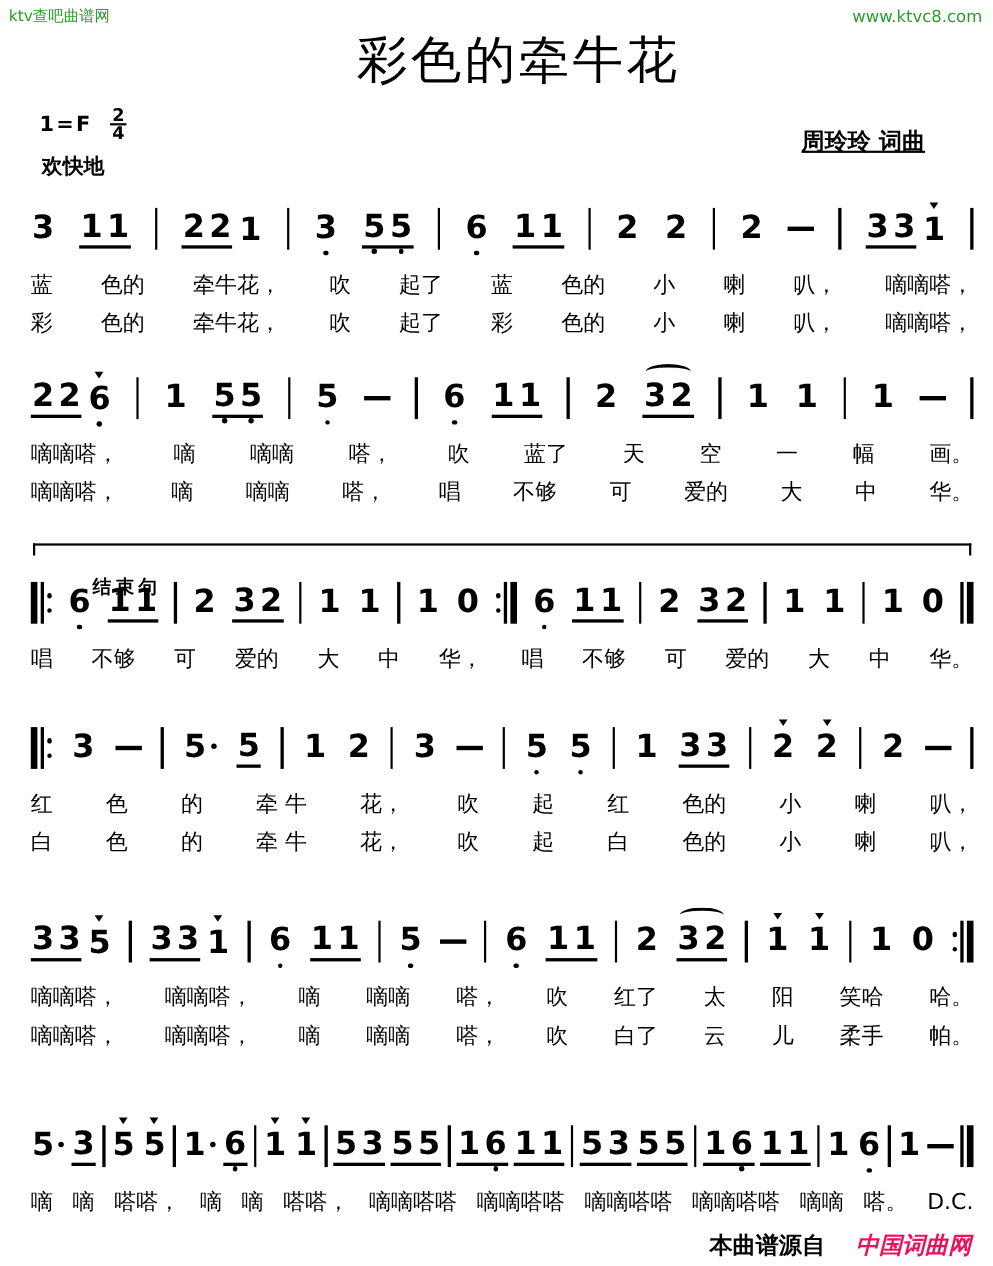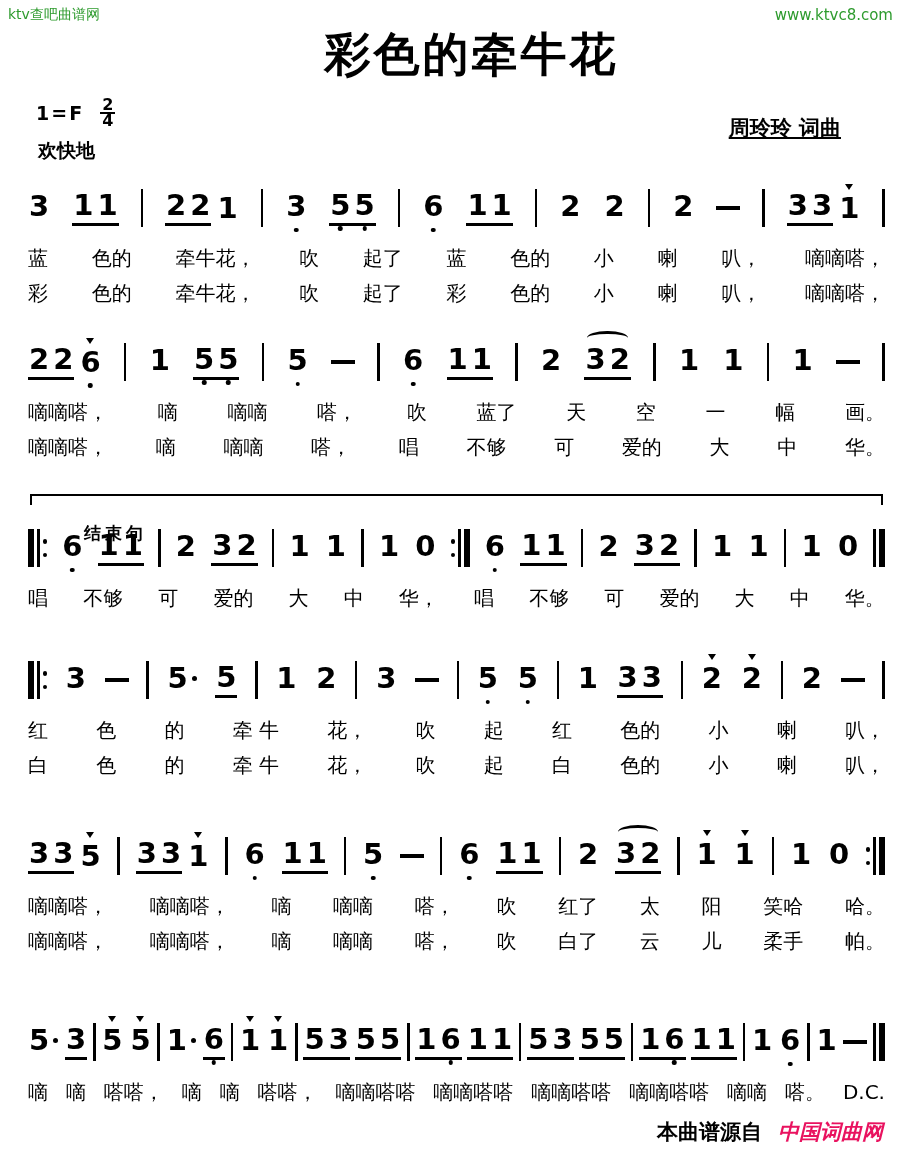--- a/index.html
+++ b/index.html
@@ -1,21 +1,21 @@
 <!DOCTYPE html>
 <html><head>
 <meta charset="utf-8">
 <style>
   html,body{margin:0;padding:0;background:#fff;}
   .page{position:relative;width:903px;height:1151px;background:var(--paper,#fff);overflow:hidden;
         font-family:"DejaVu Sans",sans-serif;color:#000;}
   
   .site-left{position:absolute;left:8px;top:6px;font-size:14px;color:var(--green);}
   .site-right{position:absolute;right:10px;top:6px;font-size:15px;color:var(--green);text-align:center;}
-  .title{position:absolute;left:0;right:0;top:24px;text-align:center;font-size:46px;font-weight:bold;letter-spacing:3px;padding-left:40px;}
+  .title{position:absolute;left:0;right:0;top:24px;text-align:center;font-size:46px;font-weight:normal;letter-spacing:3px;padding-left:40px;}
   .keyrow{position:absolute;left:36px;top:98px;font-size:19px;font-weight:bold;display:flex;align-items:center;text-align:center;}
   .keysig{letter-spacing:2px;}
   .meter{display:inline-flex;flex-direction:column;align-items:center;margin-left:16px;font-size:16px;line-height:0.9;font-weight:bold;}
   .meter .m-top{border-bottom:2px solid #000;padding:0 2px;}
   .credit{position:absolute;right:62px;top:114px;font-size:21px;font-weight:bold;text-decoration:underline;}
   .tempo{position:absolute;left:38px;top:138px;font-size:19px;font-weight:bold;}
   
   .line{position:absolute;left:28px;right:18px;}
   .note-row{display:flex;justify-content:space-between;align-items:center;height:60px;
             font-weight:bold;font-size:29px;line-height:1;}
@@ -36,21 +36,21 @@
   .bar.thick{width:6px;}
   .rdots{display:flex;flex-direction:column;justify-content:center;gap:9px;height:38px;}
   .rdot{width:4.5px;height:4.5px;border-radius:50%;background:#000;}
   .dash{width:24px;height:4.5px;background:#000;}
   
   .bracket{position:relative;height:24px;}
   .bracket-line{position:absolute;top:0;left:2px;right:2px;height:9px;
                 border-top:2.5px solid #000;border-left:2.5px solid #000;border-right:2.5px solid #000;}
   .bracket-label{position:absolute;left:56px;top:4px;font-size:17px;font-weight:bold;letter-spacing:4px;margin-top:24px;}
   
-  .footer{position:absolute;right:20px;top:1118px;display:flex;gap:16px;font-size:21px;font-weight:bold;}
+  .footer{position:absolute;right:20px;top:1118px;display:flex;gap:28px;font-size:21px;font-weight:bold;}
   .footer .src-site{color:var(--pink);font-style:italic;}
 </style>
 </head>
 <body>
 
 <div class="page" style="--green: #2e9b2e; --pink: #e9125f; --paper: #ffffff;">
   <div class="site-left">ktv查吧曲谱网</div>
   <div class="site-right">www.ktvc8.com</div>
   <div class="title">彩色的牵牛花</div>
   <div class="keyrow">

